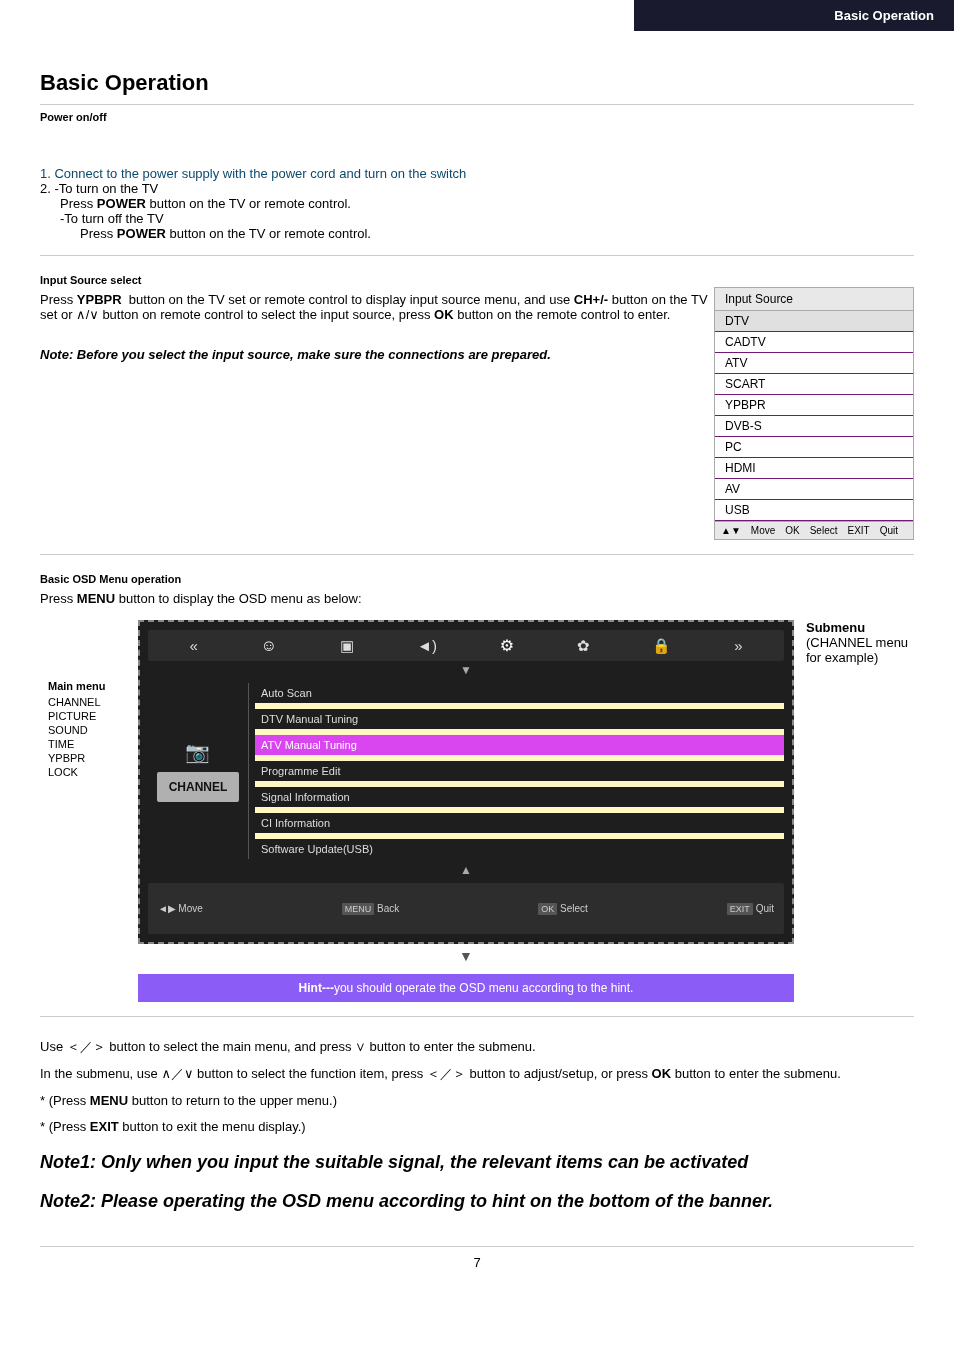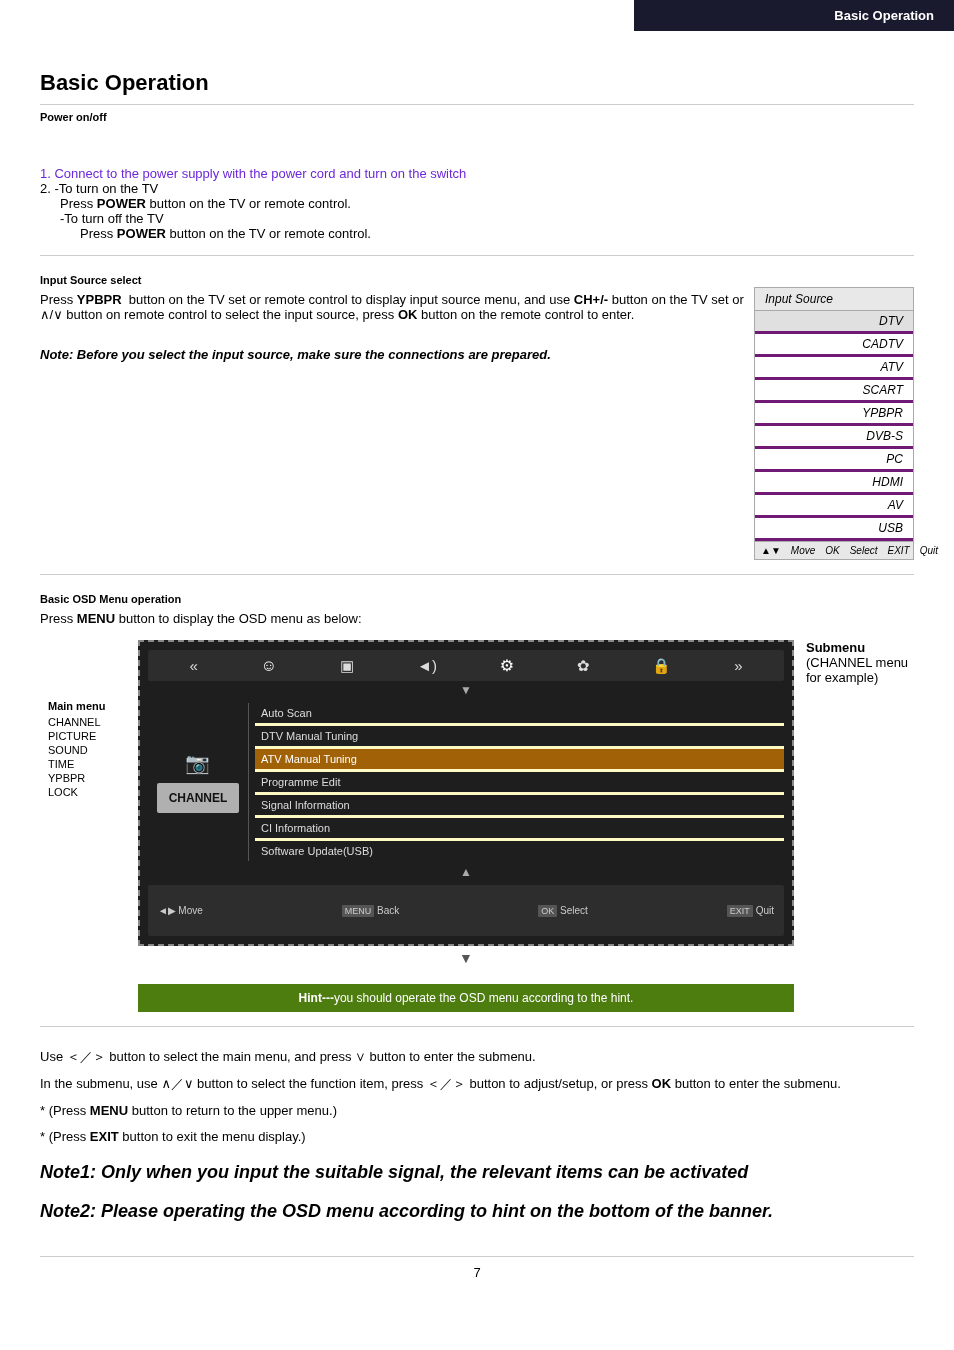--- a/index.html
+++ b/index.html
@@ -49,21 +49,21 @@
       border-bottom: none;
     }
 
     .section-title {
       font-size: 11px;
       font-weight: bold;
       margin-bottom: 6px;
     }
 
     .step-orange {
-      color: #6d28d9;
+      color: #0c4a6e;
       margin-top: 43px;
     }
 
     .step-black {
       color: #000;
     }
 
     .indent {
       padding-left: 20px;
     }
@@ -75,37 +75,35 @@
     em {
       font-style: italic;
     }
 
     
     .input-source-float {
       float: right;
       margin-left: 4px;
       margin-top: -5px;
       border: 1px solid #aaa;
-      width: 160px;
+      width: 200px;
       font-size: 12px;
-      font-style: italic;
     }
 
     .input-source-header {
       background: #e8e8e8;
       padding: 4px 10px;
       font-weight: normal;
       border-bottom: 1px solid #aaa;
     }
 
     .input-source-item {
       padding: 3px 10px;
-      border-bottom: 3px solid #701a75;
+      border-bottom: 1px solid #701a75;
       background: #fff;
-      text-align: right;
     }
     .input-source-item:last-child {
       border-bottom: none;
     }
     .input-source-item.highlighted {
       background: #e0e0e0;
     }
 
     .input-source-footer {
       background: #e8e8e8;
@@ -229,49 +227,49 @@
     .osd-right-col {
       flex: 1;
       border-left: 1px solid #555;
       padding-left: 6px;
     }
 
     .sm-item {
       color: #ddd;
       padding: 4px 6px;
       font-size: 11px;
-      border-bottom: 3px solid #fef9c3;
+      border-bottom: 6px solid #fef9c3;
     }
     .sm-item:last-child { border-bottom: none; }
     .sm-item.sm-hl {
-      background: #a16207;
+      background: #d946ef;
       color: #fff;
     }
 
     .osd-bottom {
       background: #2d2d2d;
       display: flex;
       justify-content: space-between;
       padding: 20px 10px;
       border-radius: 2px;
       margin-top: 6px;
     }
 
     .osd-bottom span {
       color: #ccc;
       font-size: 10px;
     }
 
     .hint-banner {
-      background: #4d7c0f;
+      background: #8b5cf6;
       color: #fff;
       padding: 7px 12px;
       text-align: center;
       font-size: 12px;
-      margin-top: 18px;
+      margin-top: 10px;
     }
 
     .right-submenu-label {
       display: flex;
       flex-direction: column;
       justify-content: flex-start;
       padding-left: 12px;
       font-size: 13px;
       min-width: 120px;
     }

